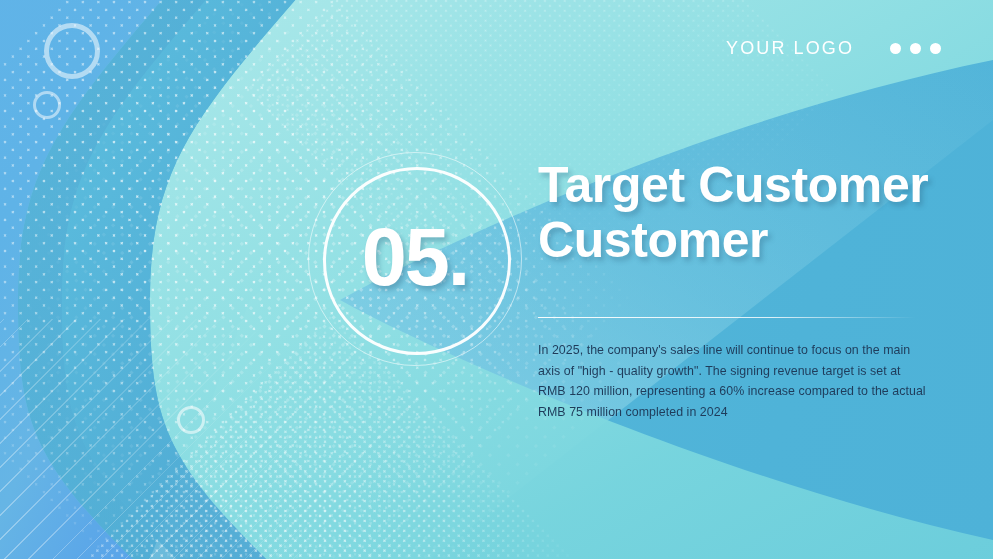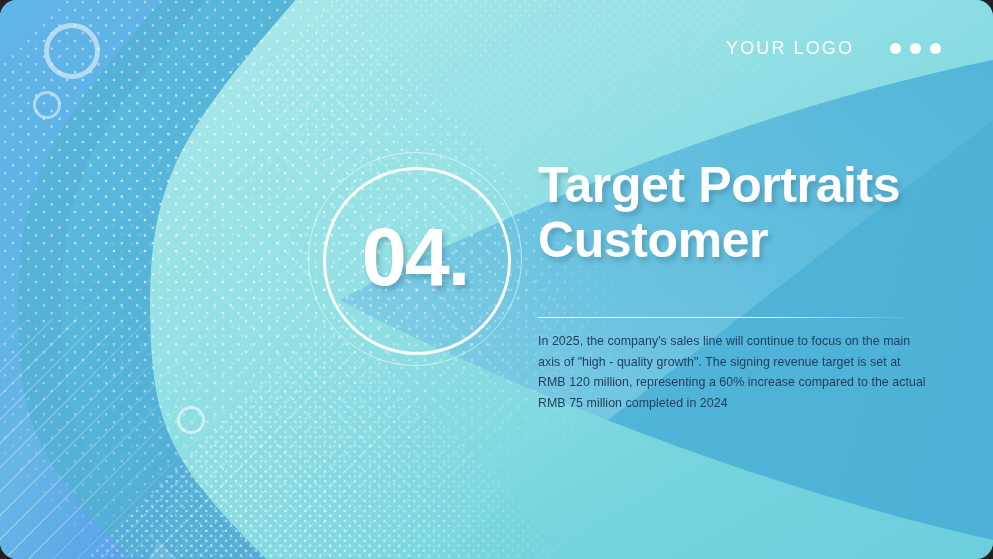--- a/index.html
+++ b/index.html
@@ -11,21 +11,20 @@
     font-family: "Liberation Sans", sans-serif;
   }
 
   #slide {
     position: relative;
     width: 993px;
     height: 559px;
     overflow: hidden;
     background: #3b82f6;
     user-select: none;
-    border-radius: 17px;
   }
 
   
   .bg-layer {
     position: absolute;
     inset: 0;
     pointer-events: none;
   }
 
   
@@ -203,21 +202,21 @@
     margin: 0;
     text-shadow: 3px 4px 5px rgba(40,90,120,.30);
   }
   #title-divider {
     margin-top: 49px;
     height: 1px;
     width: 378px;
     background: linear-gradient(90deg, rgba(255,255,255,.95) 0%, rgba(255,255,255,.8) 62%, rgba(255,255,255,0) 100%);
   }
   #slide-body {
-    margin-top: 13px;
+    margin-top: 22px;
     color: #1f3c5b;
     font-size: 12.4px;
     line-height: 20.6px;
     letter-spacing: .05px;
     width: 390px;
   }
 </style>
 </head>
 <body>
 
@@ -301,25 +300,25 @@
     <div id="logo-dots">
       <span class="logo-dot"></span>
       <span class="logo-dot"></span>
       <span class="logo-dot"></span>
     </div>
   </div>
 
   <div id="number-medallion">
     <div id="medallion-ring-outer"></div>
     <div id="medallion-ring-inner"></div>
-    <div id="section-number">04.</div>
+    <div id="section-number">05.</div>
   </div>
 
   <div id="content">
     <h1 id="slide-title">
-      <span>Target Portraits</span><br>
+      <span>Target Customer</span><br>
       <span>Customer</span>
     </h1>
     <div id="title-divider"></div>
     <p id="slide-body">In 2025, the company's sales line will continue to focus on the main axis of "high - quality growth". The signing revenue target is set at RMB 120 million, representing a 60% increase compared to the actual RMB 75 million completed in 2024</p>
   </div>
 
 </div>
 
 </body></html>

